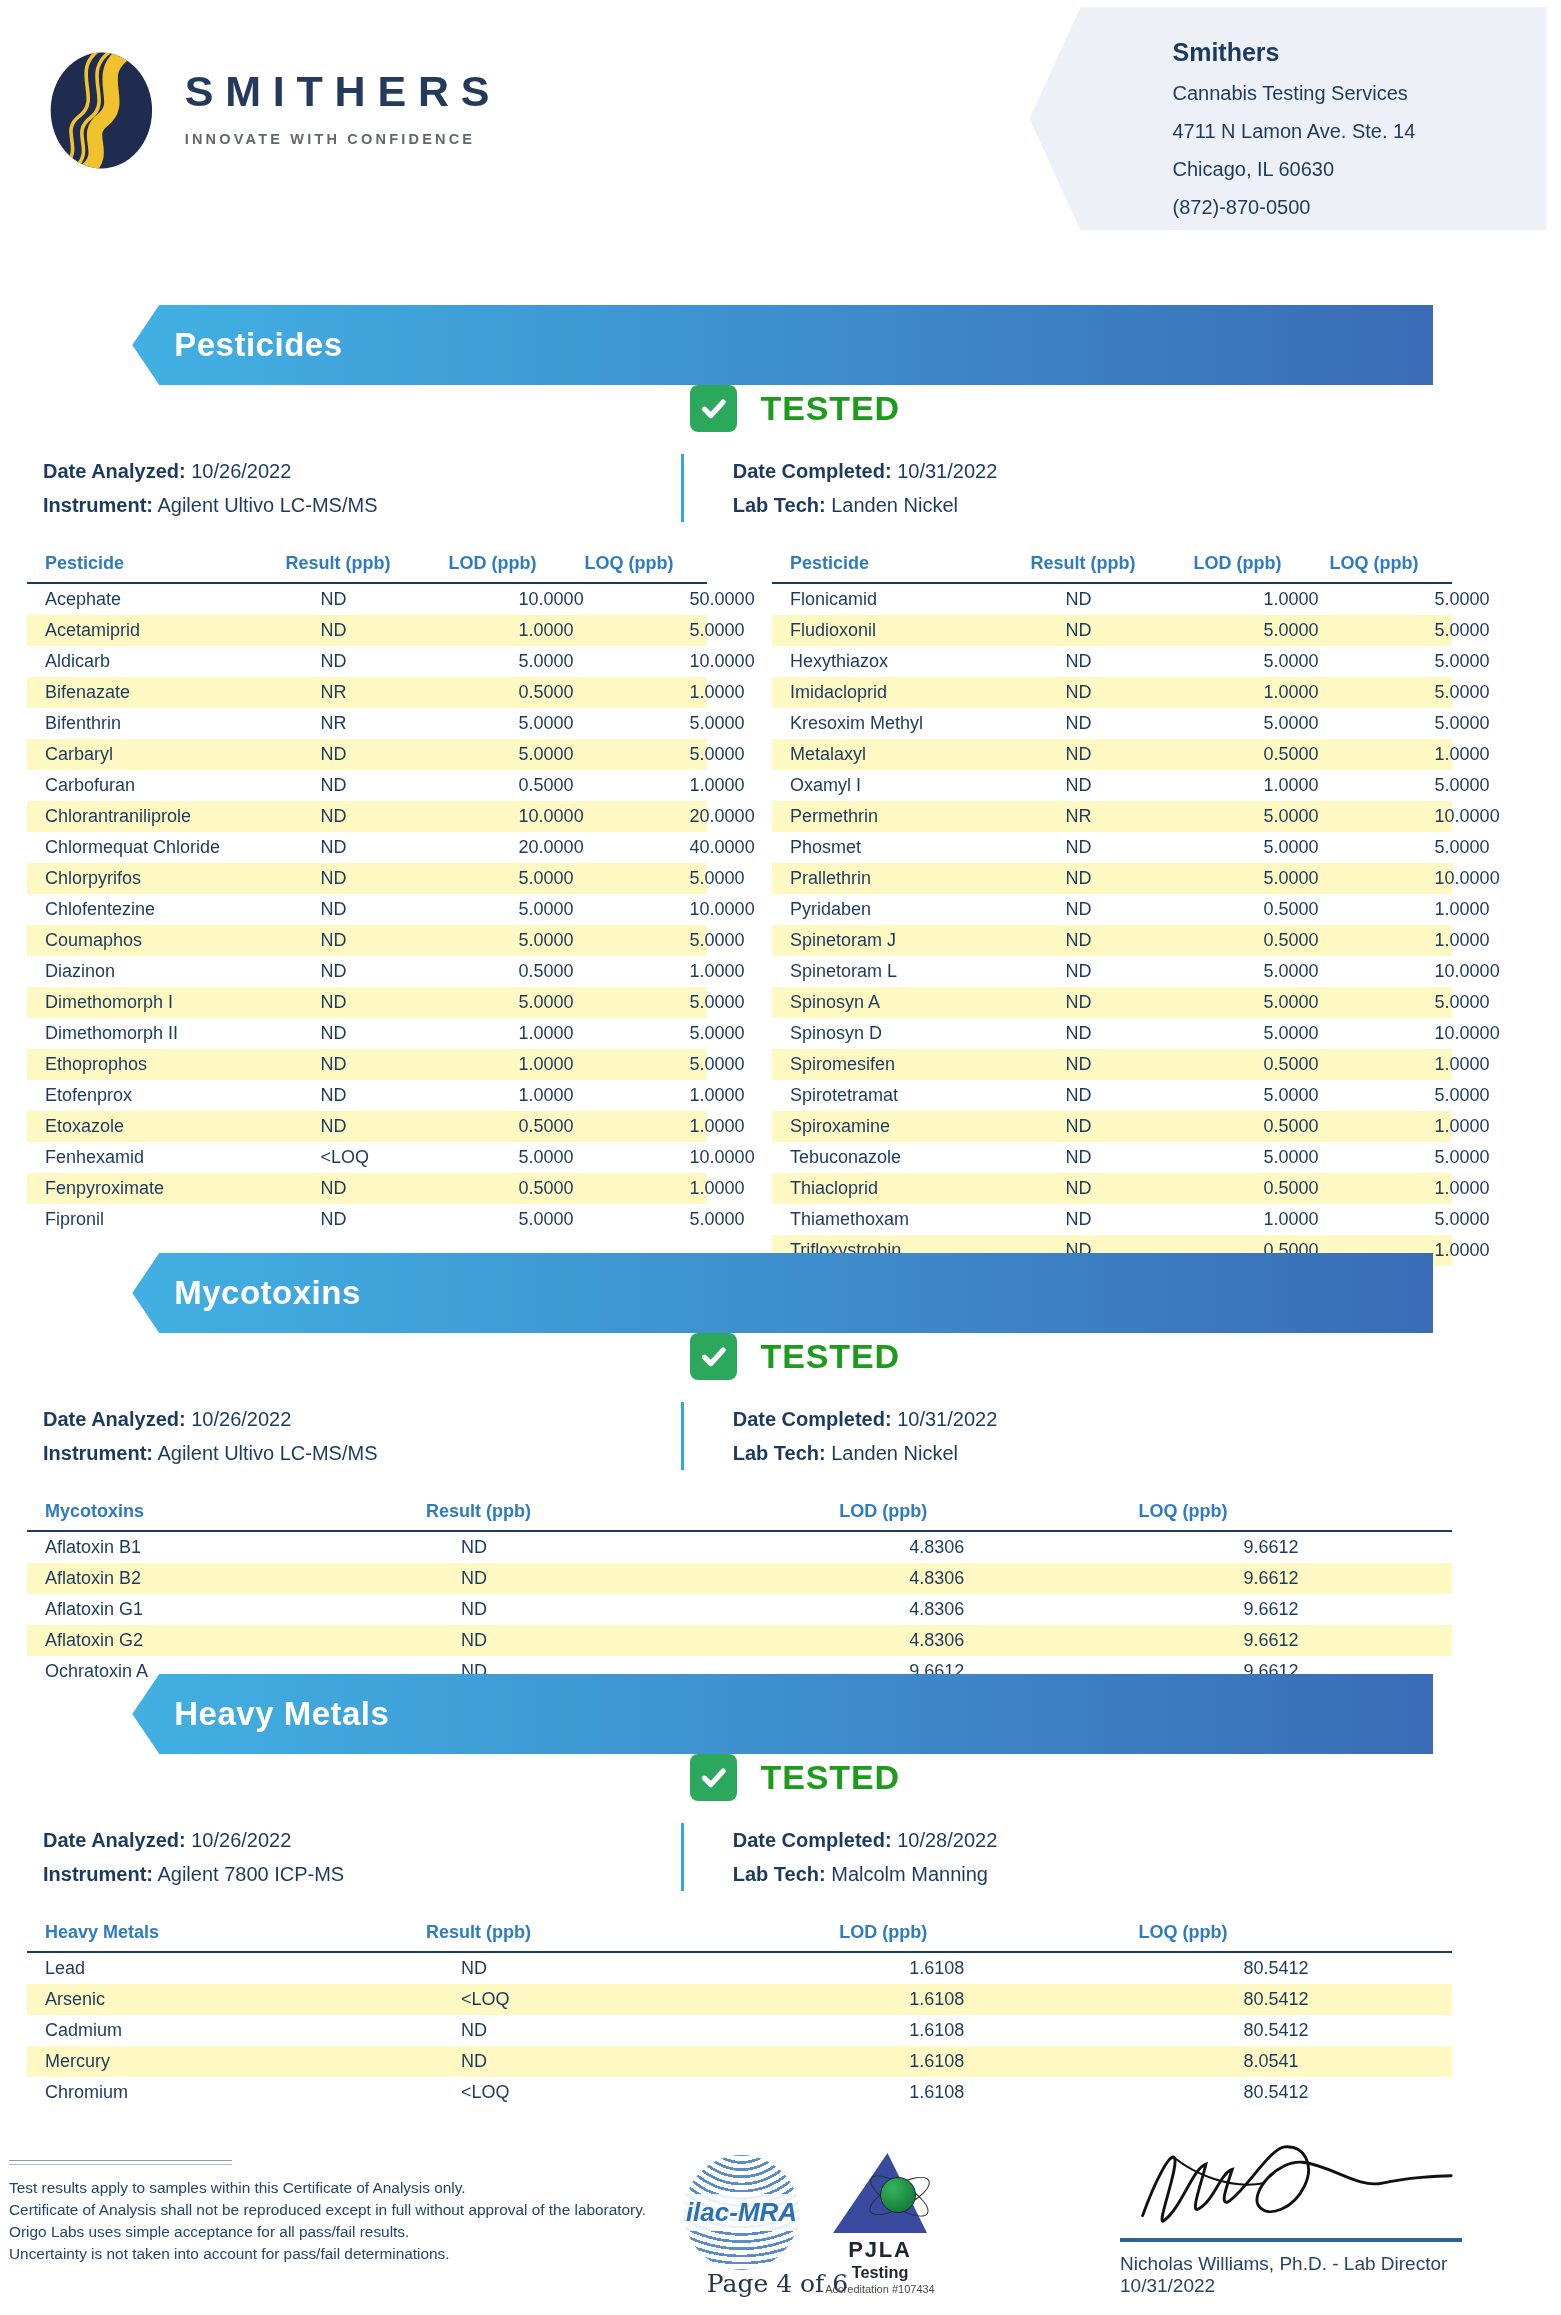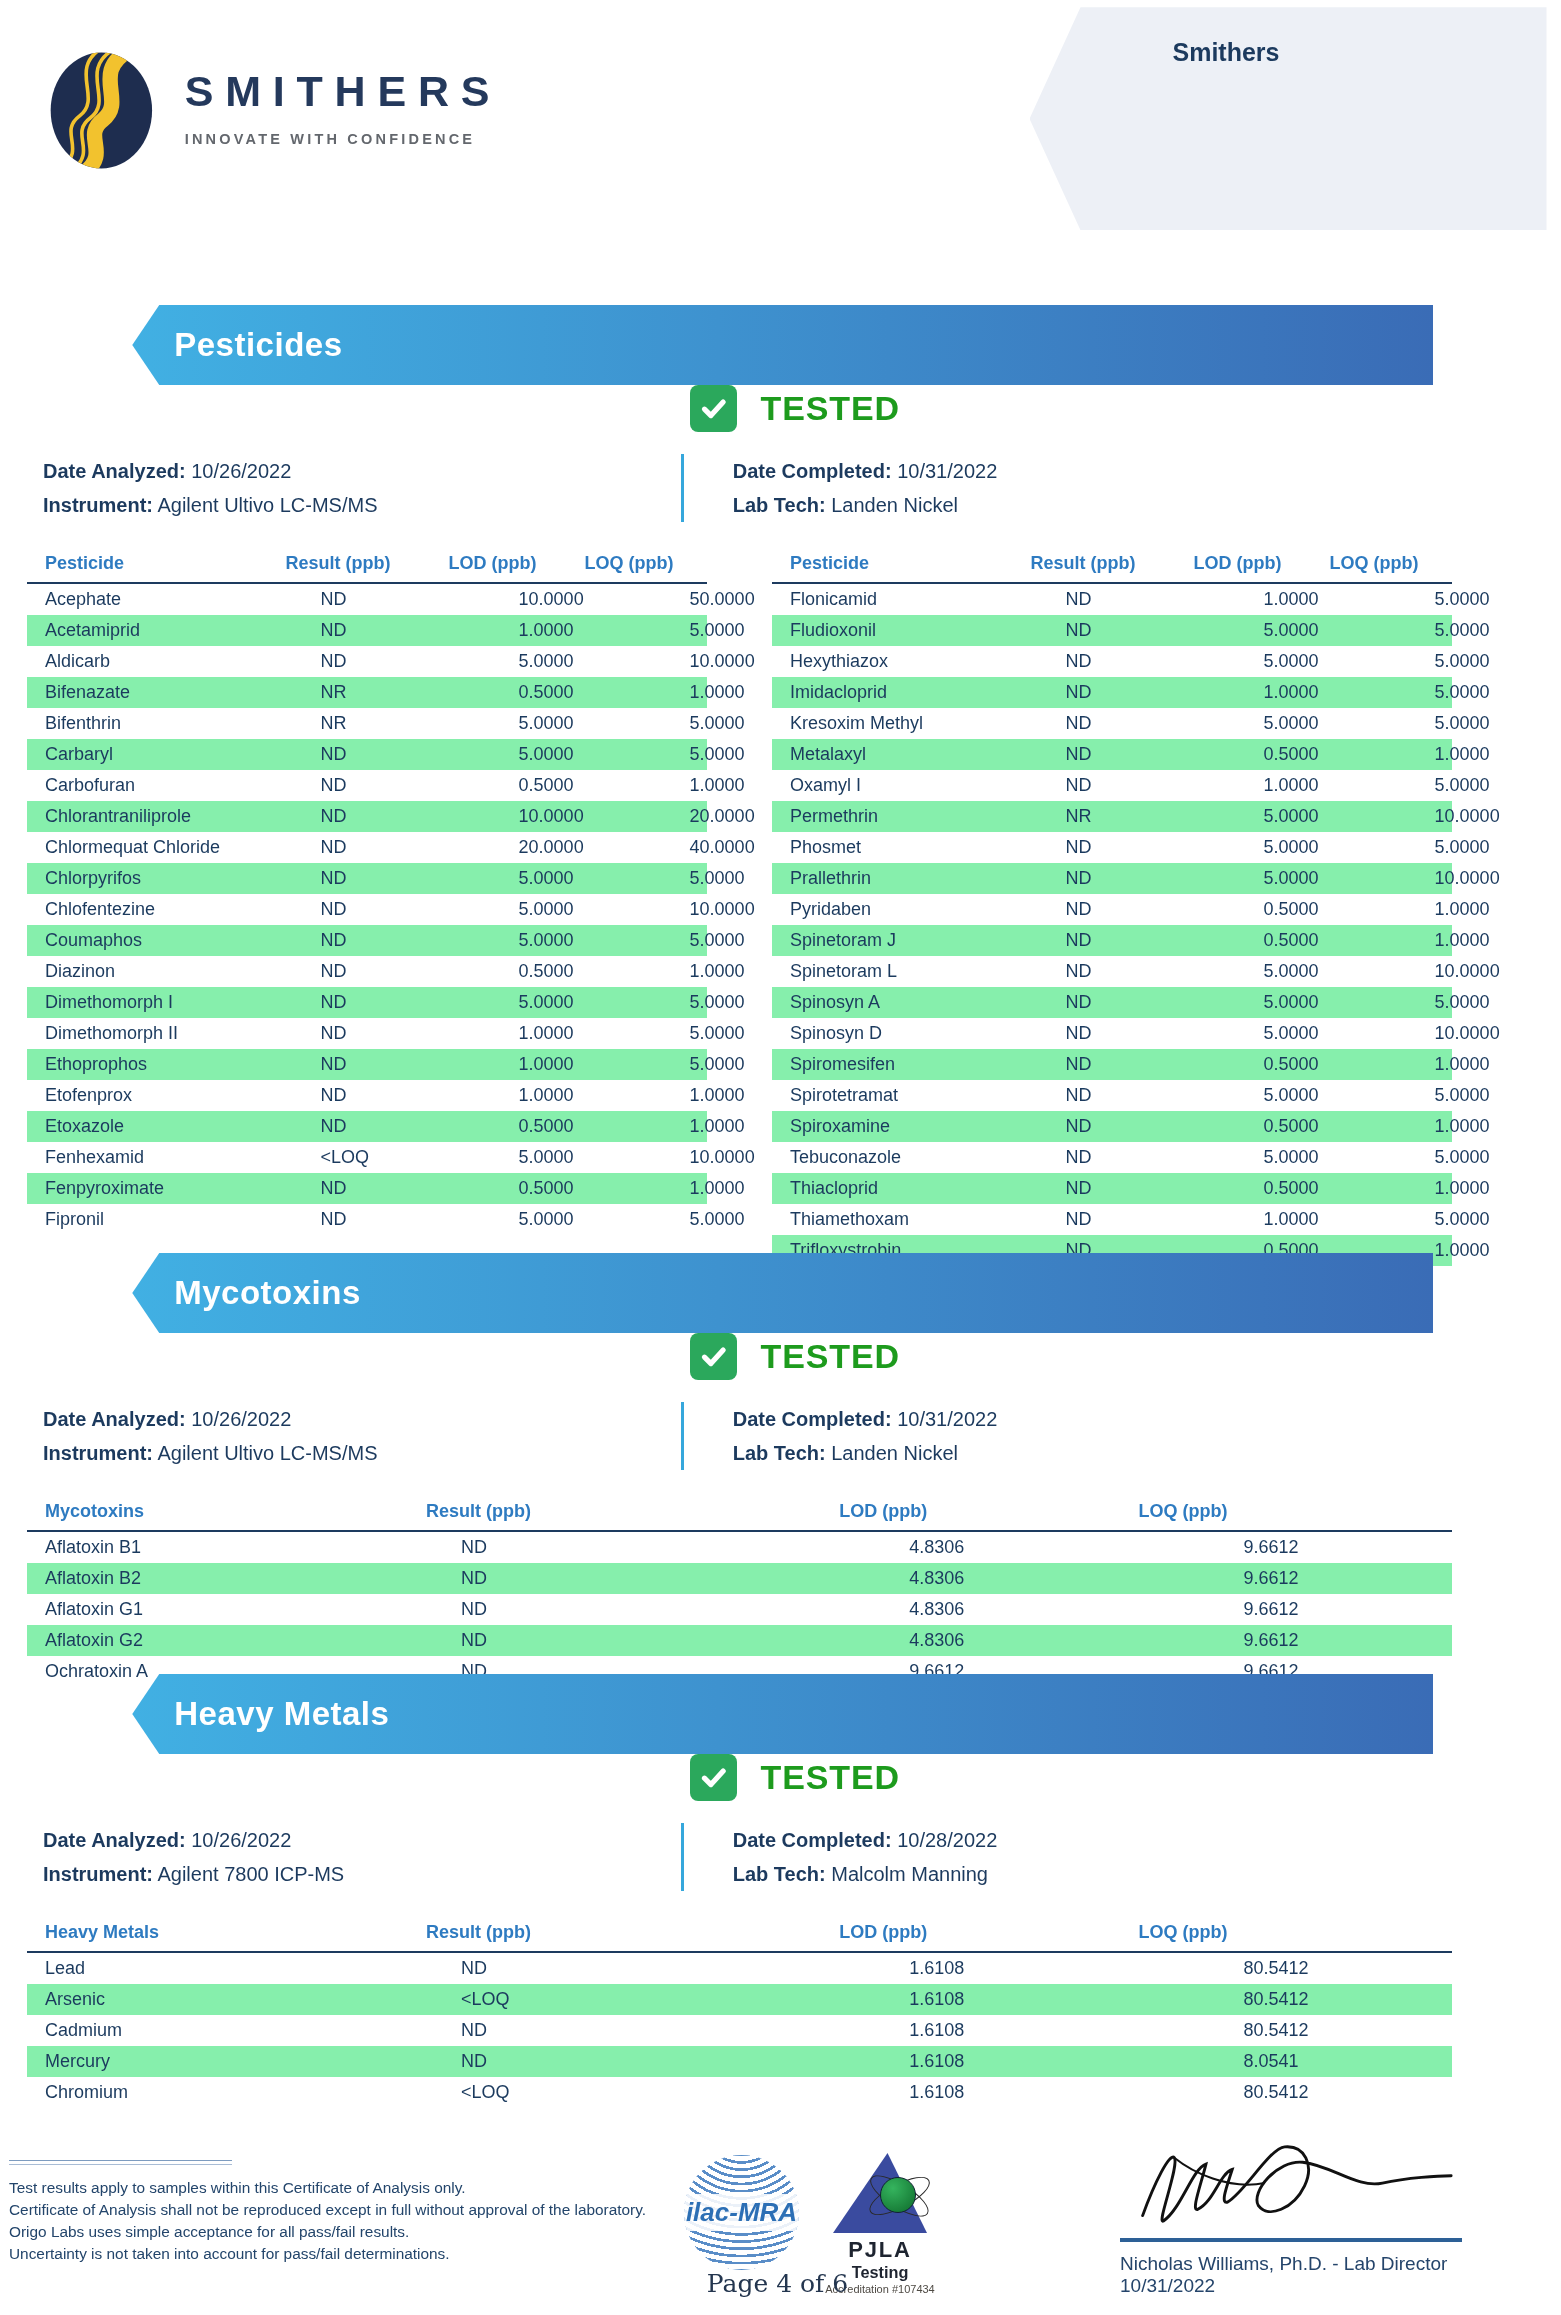--- a/index.html
+++ b/index.html
@@ -46,21 +46,21 @@
   .meta { display:flex; margin:22px 0 0 43px; color:#1C3A5E; font-size:20px; line-height:34px; }
   .meta-col.left { width:638px; }
   .meta-divider { width:2.7px; background:#35A7DC; margin-right:49px; }
   .meta b { font-weight:bold; }
 
   
   .tables { display:flex; margin:23.5px 0 0 27px; gap:65px; }
   .tables-wide { margin:23.5px 0 0 27px; }
   .thead { display:grid; border-bottom:2.7px solid #1D3B5F; color:#2E7BC1; font-weight:bold; font-size:18px; height:38px; align-items:center; }
   .trow { display:grid; height:31px; align-items:center; font-size:18px; color:#1B3A5E;gap:35px; }
-  .trow.alt { background:#86efac; }
+  .trow.alt { background:#fef9c3; }
   .gridP { grid-template-columns:38% 24% 20% 18%; width:680px; }
   .gridW { grid-template-columns:28% 29% 21% 22%; width:1425px; }
   .hcell:first-child, .tcell:first-child { padding-left:18px; }
 
   
   .footer { position:absolute; left:0; top:2117px; width:100%; height:199px; }
   .foot-divider { position:absolute; left:9px; top:43px; width:223px; height:4.5px; border-top:1.8px solid #7E9CC0; border-bottom:1.8px solid #A9BDD6; }
   .disclaimer { position:absolute; left:9px; top:60px; font-size:15.4px; line-height:22px; color:#23456B; }
 
   .ilac { position:absolute; left:684px; top:38px; width:115px; height:115px; border-radius:50%;
@@ -110,20 +110,26 @@
       </svg>
     </span>
     <div class="logo-text">
       <div class="brand">SMITHERS</div>
       <div class="tagline">INNOVATE WITH CONFIDENCE</div>
     </div>
   </div>
 
   <div class="info-box">
     <div class="info-name">Smithers</div>
+    <div>
+        <div class="line">Cannabis Testing Services</div>
+        <div class="line">4711 N Lamon Ave. Ste. 14</div>
+        <div class="line">Chicago, IL 60630</div>
+        <div class="line">(872)-870-0500</div>
+      </div>
   </div>
 
   <div class="section" id="sec-pesticides">
     <div class="bar-row">
       <div class="bar">
         <span class="bar-title">Pesticides</span>
       </div>
       <div class="tested">
         <span class="tested-box">
           <svg viewBox="0 0 24 24">

